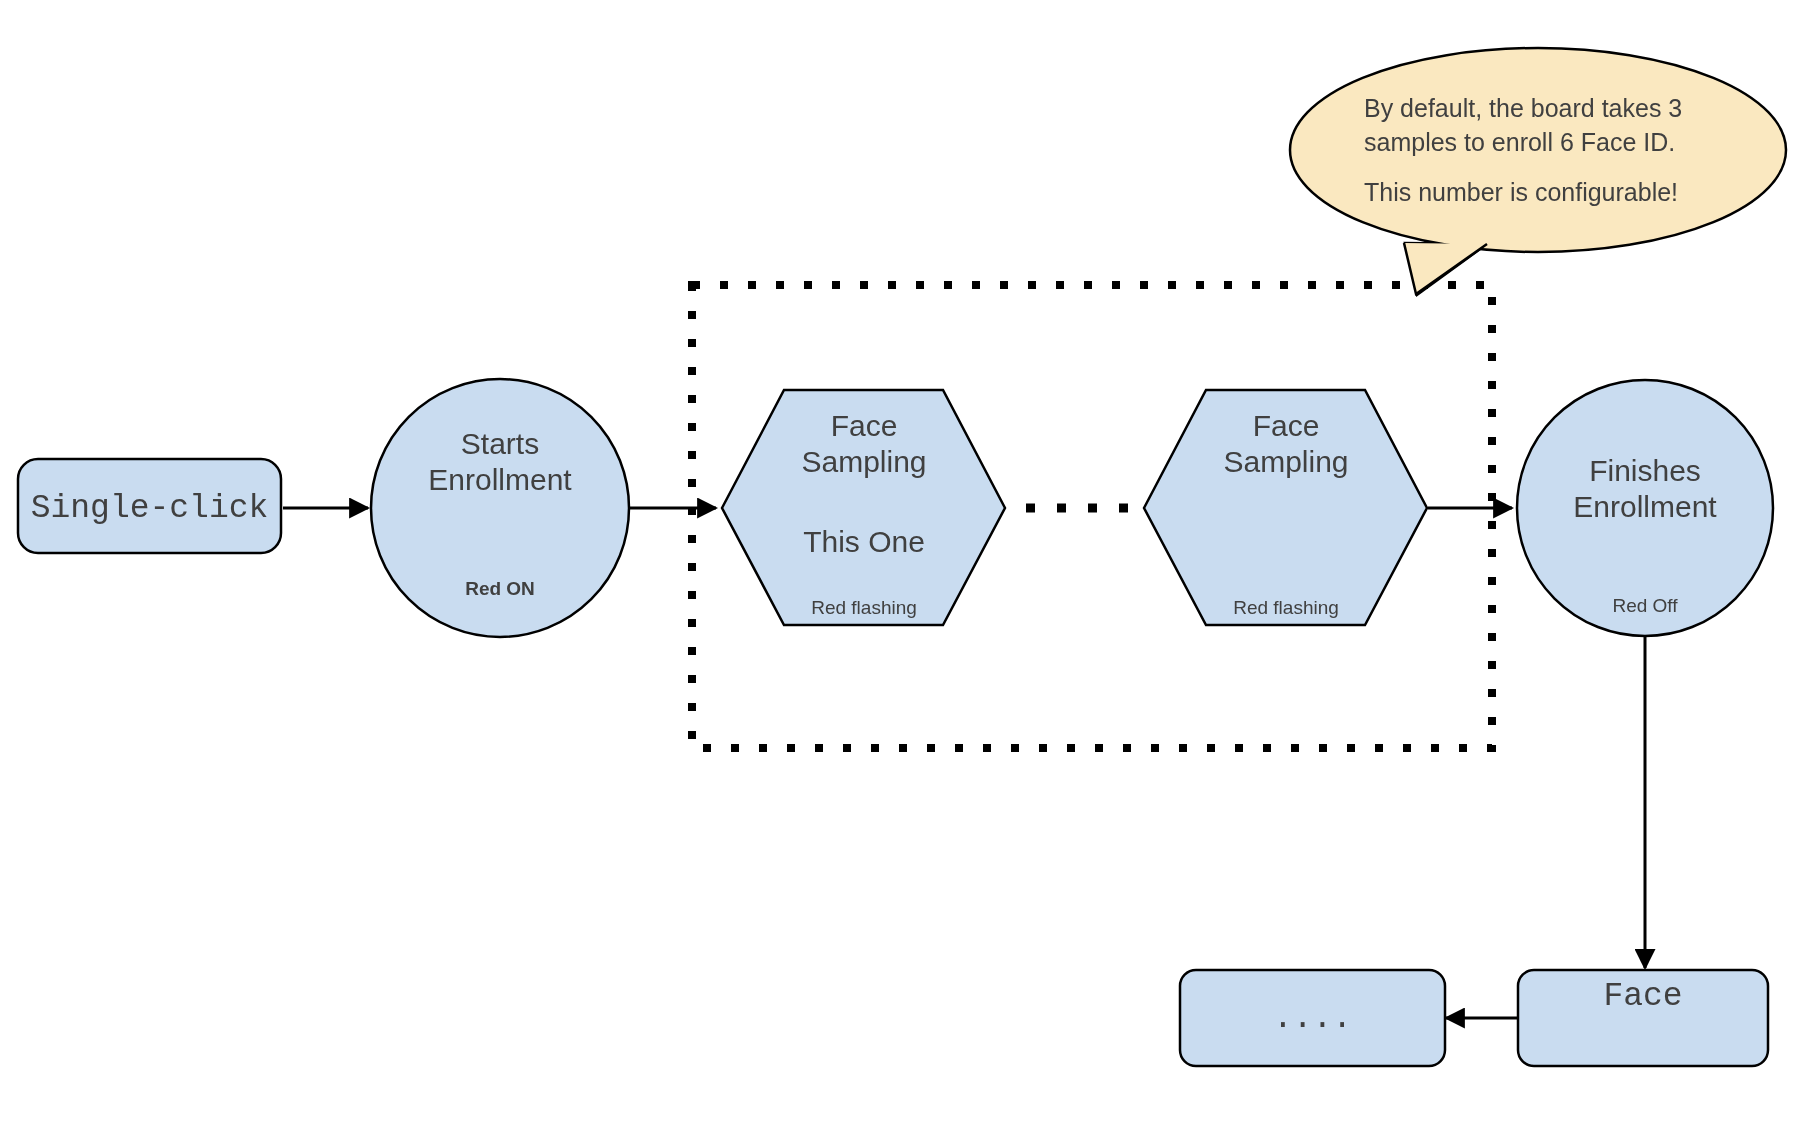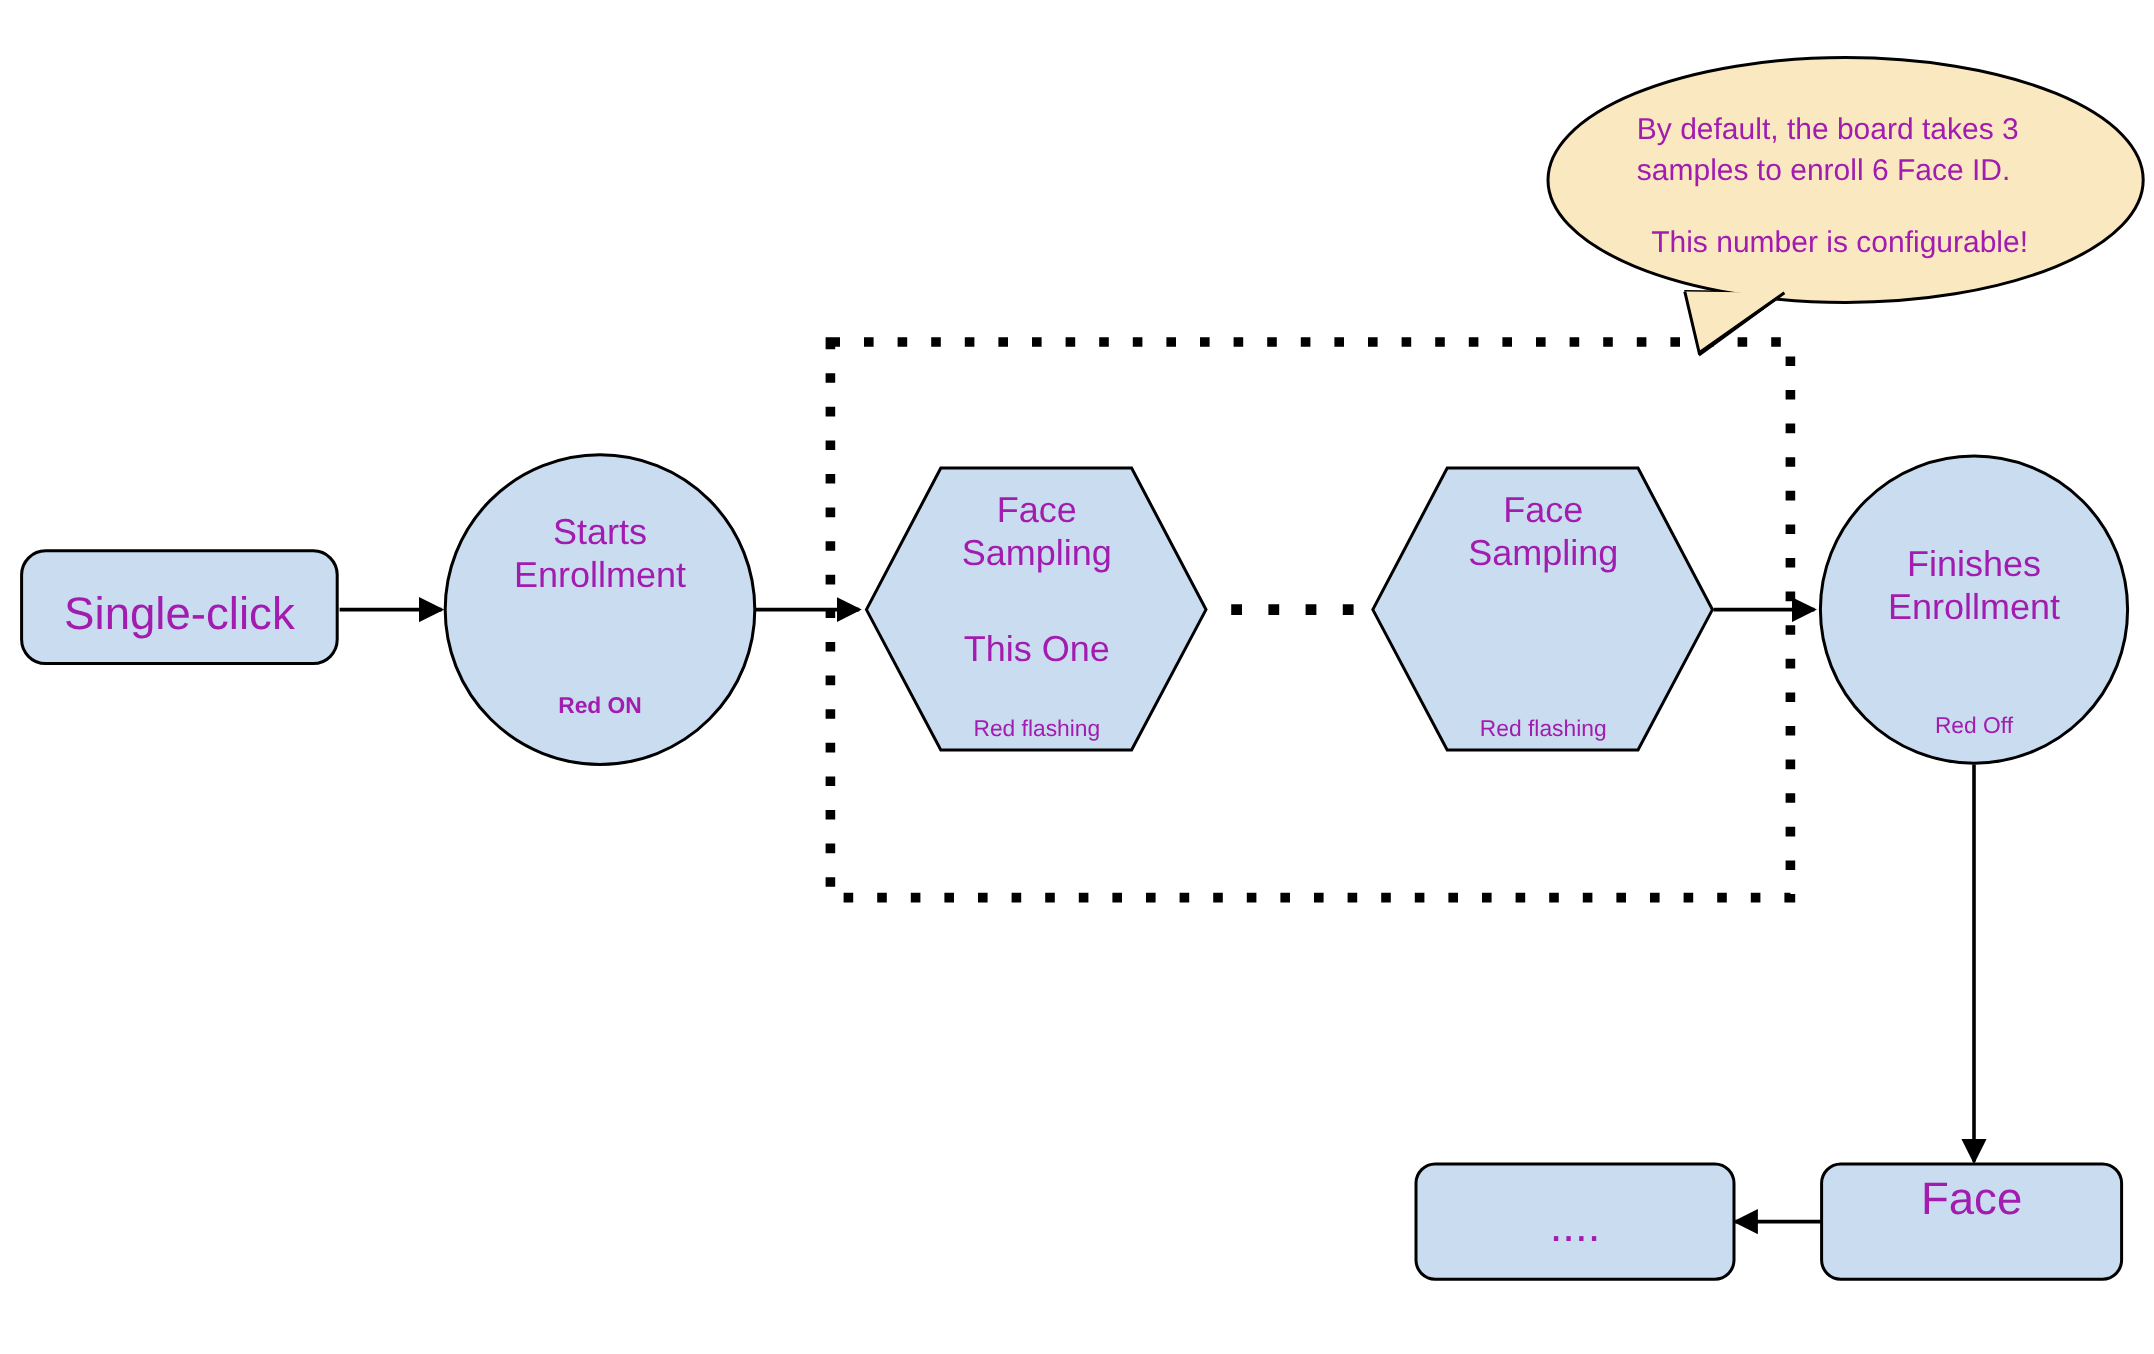--- a/index.html
+++ b/index.html
@@ -46,28 +46,28 @@
   }
   .ellipsis-line {
     stroke: #000000;
     stroke-width: 9;
     stroke-dasharray: 9 22;
     stroke-linecap: butt;
     fill: none;
   }
   .txt {
     position: absolute;
-    color: #a21caf;
+    color: #404040;
     text-align: center;
     line-height: 1.18;
     white-space: pre;
     pointer-events: none;
   }
   .t-main   { font-size: 30px; }
-  .t-big    { font-size: 38px; }
+  .t-big    { font-size: 33px; font-family: Liberation Mono, monospace; }
   .t-small  { font-size: 19px; }
   .t-callout{ font-size: 25px; text-align: left; line-height: 1.35; }
 </style>
 </head>
 <body>
 
 <div id="canvas">
 
   <svg class="layer" viewBox="0 0 1795 1128">
     <defs>
@@ -129,15 +129,15 @@
   <div class="txt t-main" style="left:1516px; top:453px; width:258px;">Finishes</div>
   <div class="txt t-main" style="left:1516px; top:489px; width:258px;">Enrollment</div>
   <div class="txt t-small" style="left:1516px; top:595px; width:258px;">Red Off</div>
 
   <div class="txt t-big" style="left:1518px; top:978px; width:250px;">Face</div>
 
   <div class="txt t-big" style="left:1180px; top:1000px; width:265px;">....</div>
 
   <div class="txt t-callout" style="left:1364px; top:92px; width:360px;">By default, the board takes 3</div>
   <div class="txt t-callout" style="left:1364px; top:126px; width:360px;">samples to enroll 6 Face ID.</div>
-  <div class="txt t-callout" style="left:1364px; top:186px; width:360px;margin-left:12px;">This number is configurable!</div>
+  <div class="txt t-callout" style="left:1364px; top:176px; width:360px;">This number is configurable!</div>
 
 </div>
 
 </body></html>

